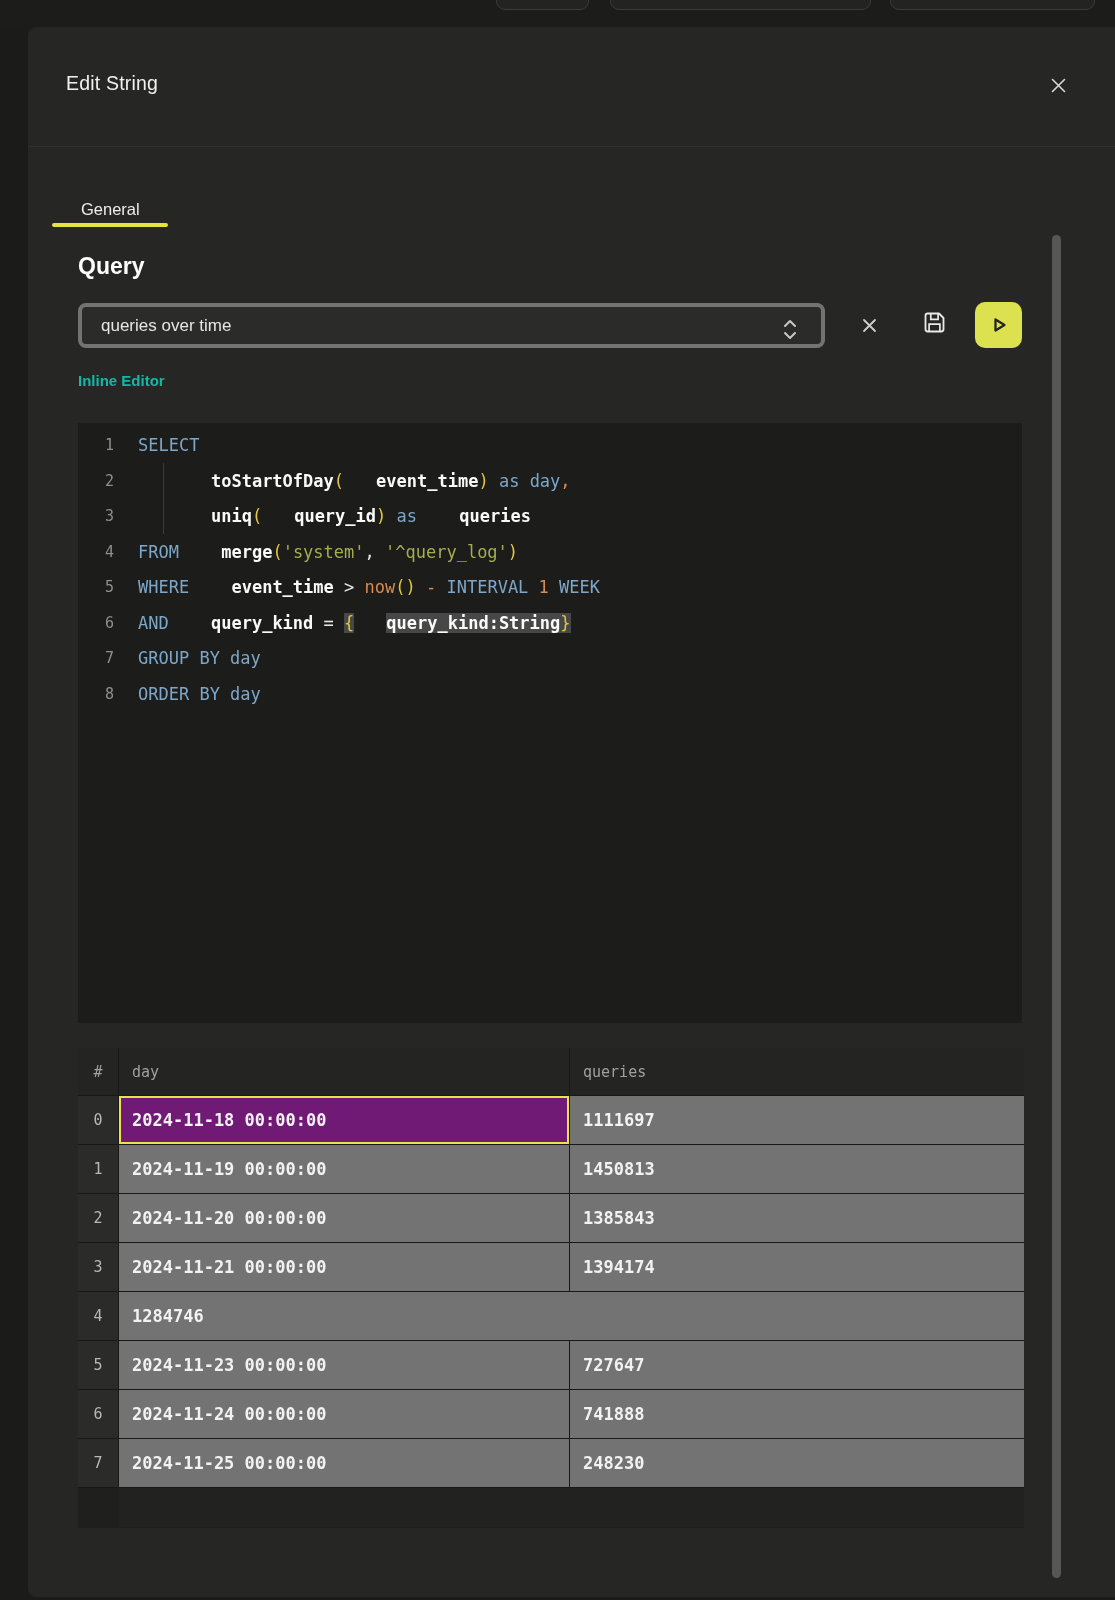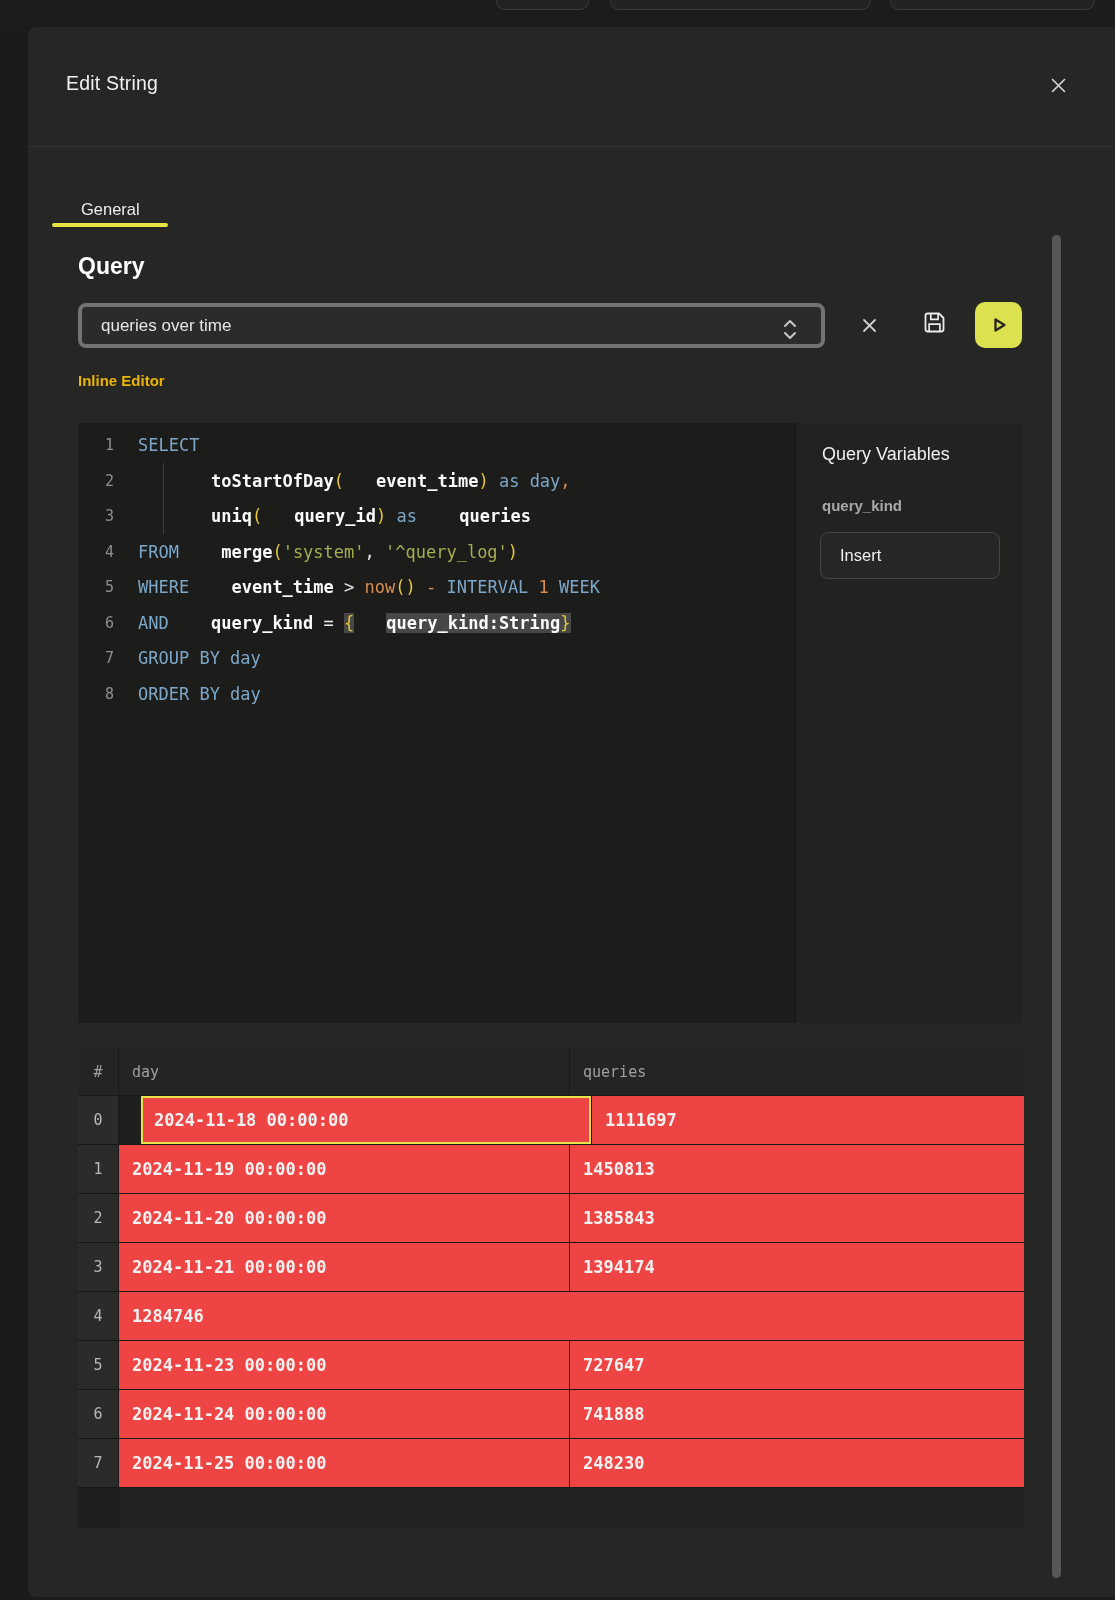--- a/index.html
+++ b/index.html
@@ -21,21 +21,21 @@
 
   .section-heading { position:absolute; left:50px; top:226px; font-size:23px; font-weight:bold; color:#ffffff; }
 
   .select-box { position:absolute; left:50px; top:276px; width:747px; height:45px; background:#2b2b2a; border:4px solid #737373; border-radius:8px; display:flex; align-items:center; cursor:pointer; }
   .select-box .value { margin-left:19px; font-size:17px; color:#e6e6e6; }
   .select-chevrons { position:absolute; right:22px; top:11px; }
 
   .icon-btn { position:absolute; display:flex; align-items:center; justify-content:center; cursor:pointer; }
   .run-btn { position:absolute; left:947px; top:275px; width:47px; height:46px; background:#dce14f; border-radius:10px; display:flex; align-items:center; justify-content:center; cursor:pointer; }
 
-  .inline-editor-label { position:absolute; left:50px; top:345px; font-size:15px; font-weight:600; color:#eab308; }
+  .inline-editor-label { position:absolute; left:50px; top:345px; font-size:15px; font-weight:600; color:#14b8a6; }
 
   
   .editor { position:absolute; left:50px; top:396px; width:944px; height:600px; background:#1c1c1b; }
   .editor-code { position:absolute; left:0; top:0; width:717px; height:600px; padding-top:5px; font-family:"DejaVu Sans Mono", monospace; font-size:17px; }
   .code-line { height:35.5px; line-height:35.5px; white-space:pre; display:flex; }
   .code-line .ln { width:60px; text-align:right; padding-right:24px; color:#8f8f8f; font-size:15px; flex:0 0 auto; }
   .code-line .code { flex:1; }
   .tok-kw { color:#7da7c9; }
   .tok-fn { color:#fafafa; font-weight:bold;margin-left:32px; }
   .tok-br { color:#e3c63d; }
@@ -56,22 +56,22 @@
   .t-row { display:flex; width:100%; }
   .t-header { height:48px; background:#242423; border-bottom:1px solid #181817; }
   .t-header .c { color:#a0a0a0; font-size:15px; font-weight:normal; }
   .t-body-row { height:49px; border-bottom:1px solid #181817; }
   .c { display:flex; align-items:center; }
   .c-num { flex:0 0 41px; justify-content:center; border-right:1px solid #181817; }
   .c-day { flex:0 0 451px; padding-left:13px; border-right:1px solid #181817; }
   .c-queries { flex:1; padding-left:13px; }
   .t-header .c-num { background:transparent; }
   .t-body-row .c-num { background:#2b2b2a; color:#b8b8b8; font-size:15px; }
-  .t-body-row .c-day, .t-body-row .c-queries { color:#f2f2f2; font-size:17px; font-weight:bold; background:#ef4444; }
-  .t-body-row .c-day.selected { box-shadow:inset 0 0 0 2px #e9e44b; background:#ef4444;margin-left:22px; }
+  .t-body-row .c-day, .t-body-row .c-queries { color:#f2f2f2; font-size:17px; font-weight:bold; background:#737373; }
+  .t-body-row .c-day.selected { box-shadow:inset 0 0 0 2px #e9e44b; background:#701a75; }
   .t-footer { height:39px; background:#222221; margin-left:41px; }
 
   .scrollbar-thumb { position:absolute; left:1052px; top:235px; width:9px; height:1343px; border-radius:5px; background:#575756; }
 </style>
 </head>
 <body>
 
 <div class="abs" style="left:0;top:0;width:1115px;height:27px;background:#1c1c1b;overflow:hidden;">
   <div class="topbar-btn" style="left:496px;width:93px;"></div>
   <div class="topbar-btn" style="left:610px;width:261px;"></div>
@@ -131,27 +131,20 @@
         <div class="code-line"><span class="ln">2</span><span class="code"><span class="tok-pl">    </span><span class="tok-fn">toStartOfDay</span><span class="tok-br">(</span><span class="tok-fn">event_time</span><span class="tok-br">)</span><span class="tok-pl"> </span><span class="tok-kw">as</span><span class="tok-pl"> </span><span class="tok-kw">day</span><span class="tok-or">,</span></span></div>
         <div class="code-line"><span class="ln">3</span><span class="code"><span class="tok-pl">    </span><span class="tok-fn">uniq</span><span class="tok-br">(</span><span class="tok-fn">query_id</span><span class="tok-br">)</span><span class="tok-pl"> </span><span class="tok-kw">as</span><span class="tok-pl"> </span><span class="tok-fn">queries</span></span></div>
         <div class="code-line"><span class="ln">4</span><span class="code"><span class="tok-kw">FROM</span><span class="tok-pl"> </span><span class="tok-fn">merge</span><span class="tok-br">(</span><span class="tok-st">'system'</span><span class="tok-pl">, </span><span class="tok-st">'^query_log'</span><span class="tok-br">)</span></span></div>
         <div class="code-line"><span class="ln">5</span><span class="code"><span class="tok-kw">WHERE</span><span class="tok-pl"> </span><span class="tok-fn">event_time</span><span class="tok-pl"> &gt; </span><span class="tok-or">now</span><span class="tok-br">()</span><span class="tok-pl"> </span><span class="tok-or">-</span><span class="tok-pl"> </span><span class="tok-kw">INTERVAL</span><span class="tok-pl"> </span><span class="tok-or">1</span><span class="tok-pl"> </span><span class="tok-kw">WEEK</span></span></div>
         <div class="code-line"><span class="ln">6</span><span class="code"><span class="tok-kw">AND</span><span class="tok-pl"> </span><span class="tok-fn">query_kind</span><span class="tok-pl"> = </span><span class="tok-br tok-hl">{</span><span class="tok-fn tok-hl">query_kind:String</span><span class="tok-br tok-hl">}</span></span></div>
         <div class="code-line"><span class="ln">7</span><span class="code"><span class="tok-kw">GROUP BY day</span></span></div>
         <div class="code-line"><span class="ln">8</span><span class="code"><span class="tok-kw">ORDER BY day</span></span></div>
       </div>
     <div class="indent-guide"></div>
 
-    <div class="qv-panel">
-      <div class="qv-title">Query Variables</div>
-      <div class="qv-var">query_kind</div>
-      <div class="qv-insert">
-        <span>Insert</span>
-      </div>
-    </div>
   </div>
 
   <div class="results">
     <div class="t-row t-header">
       <div class="c c-num">#</div>
       <div class="c c-day">day</div>
       <div class="c c-queries">queries</div>
     </div>
     <div id="table-body">
         <div class="t-row t-body-row">

